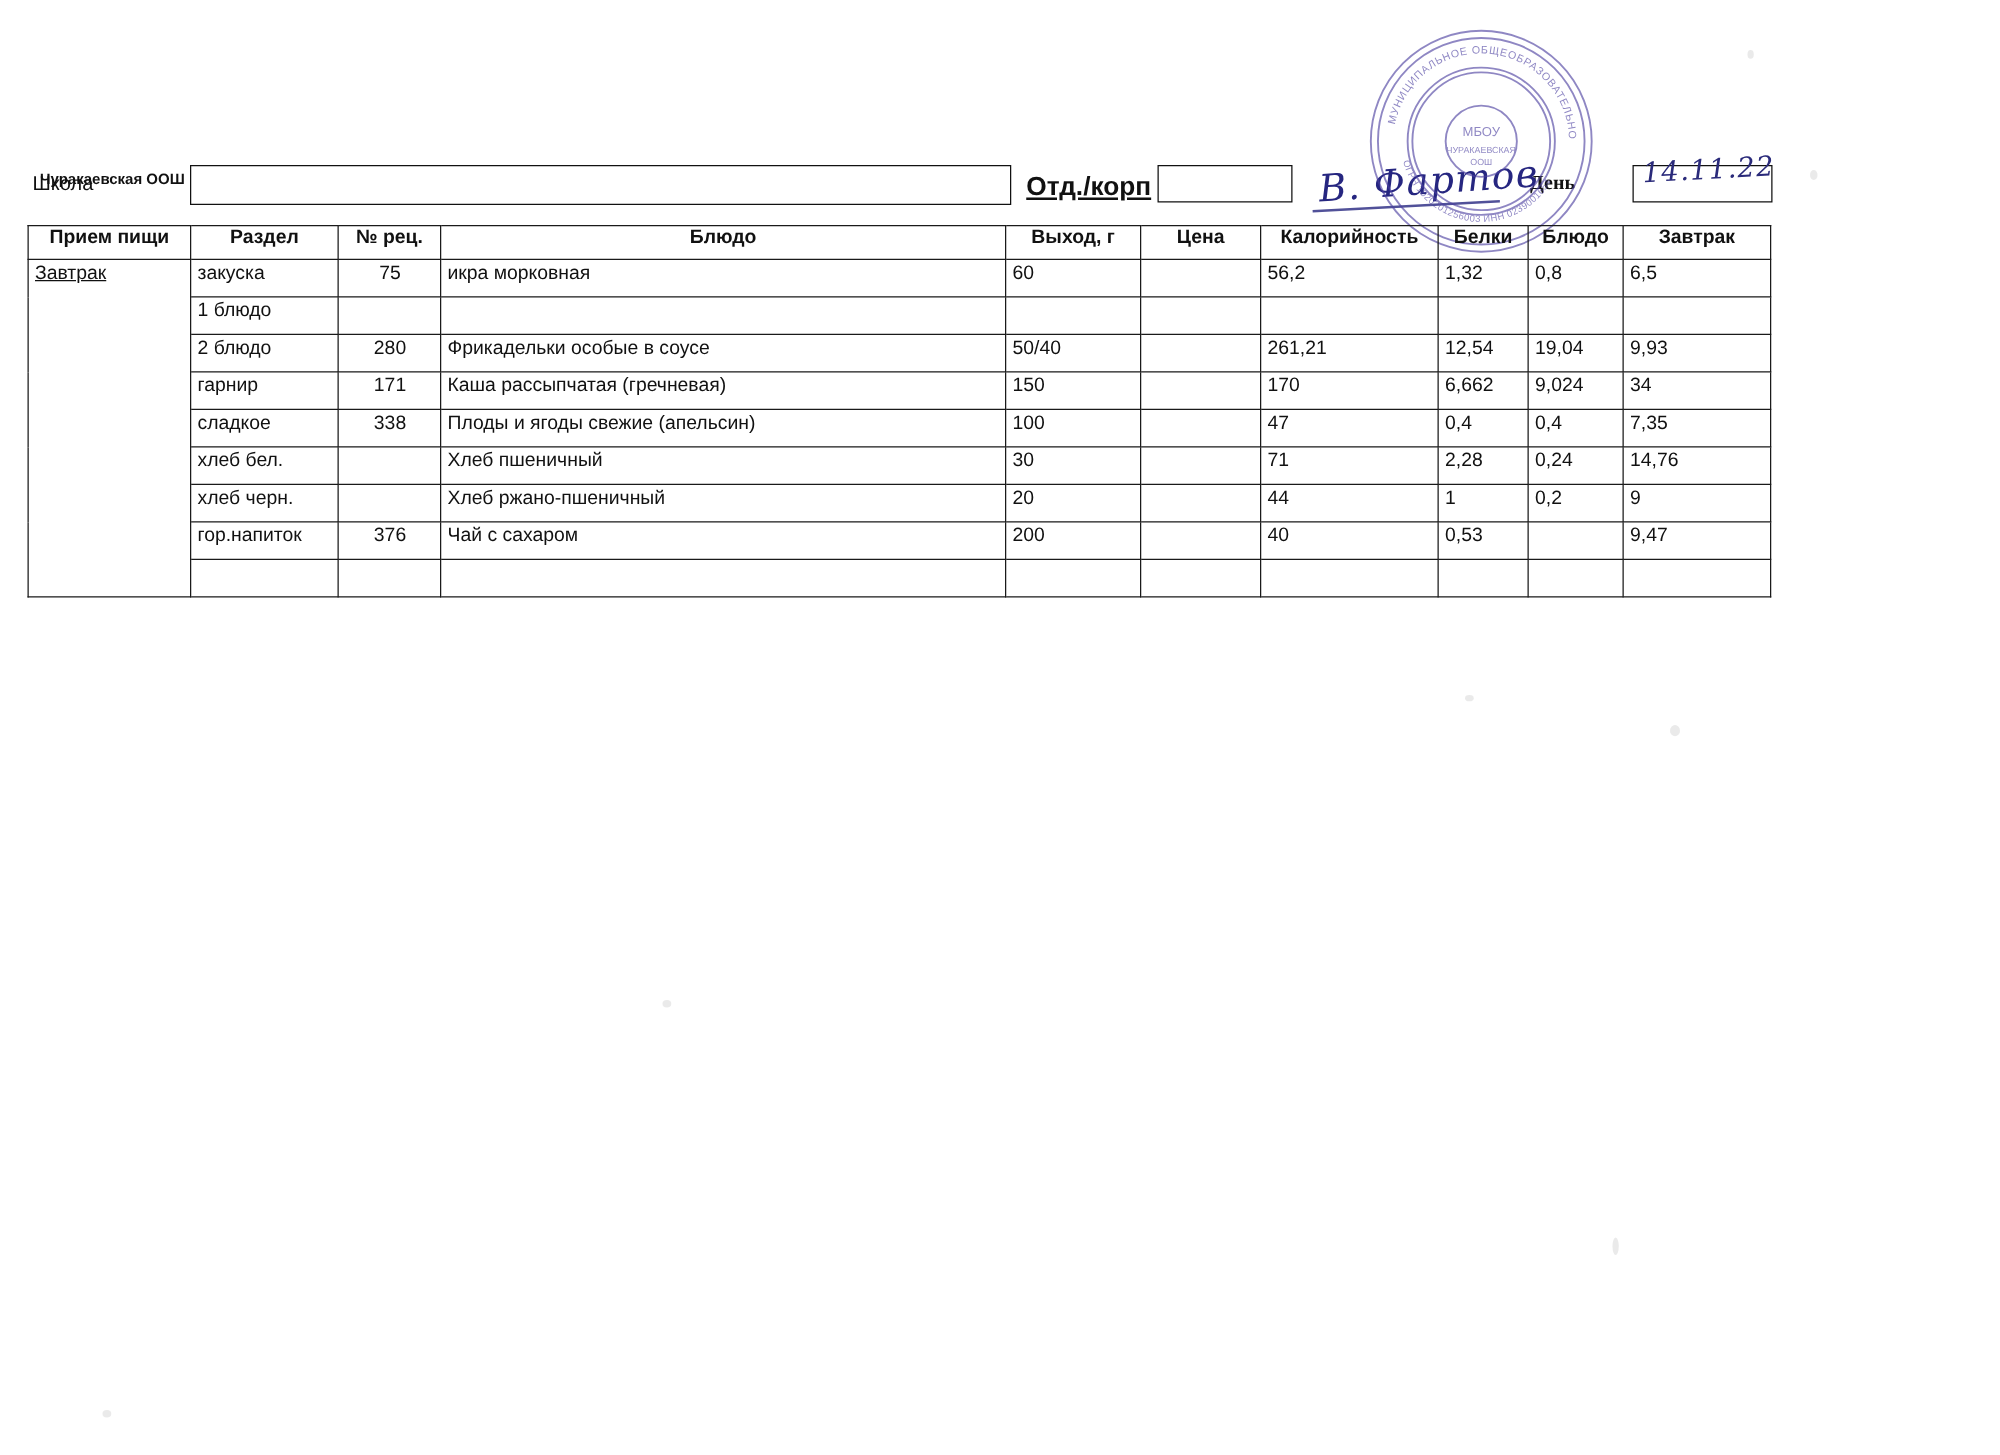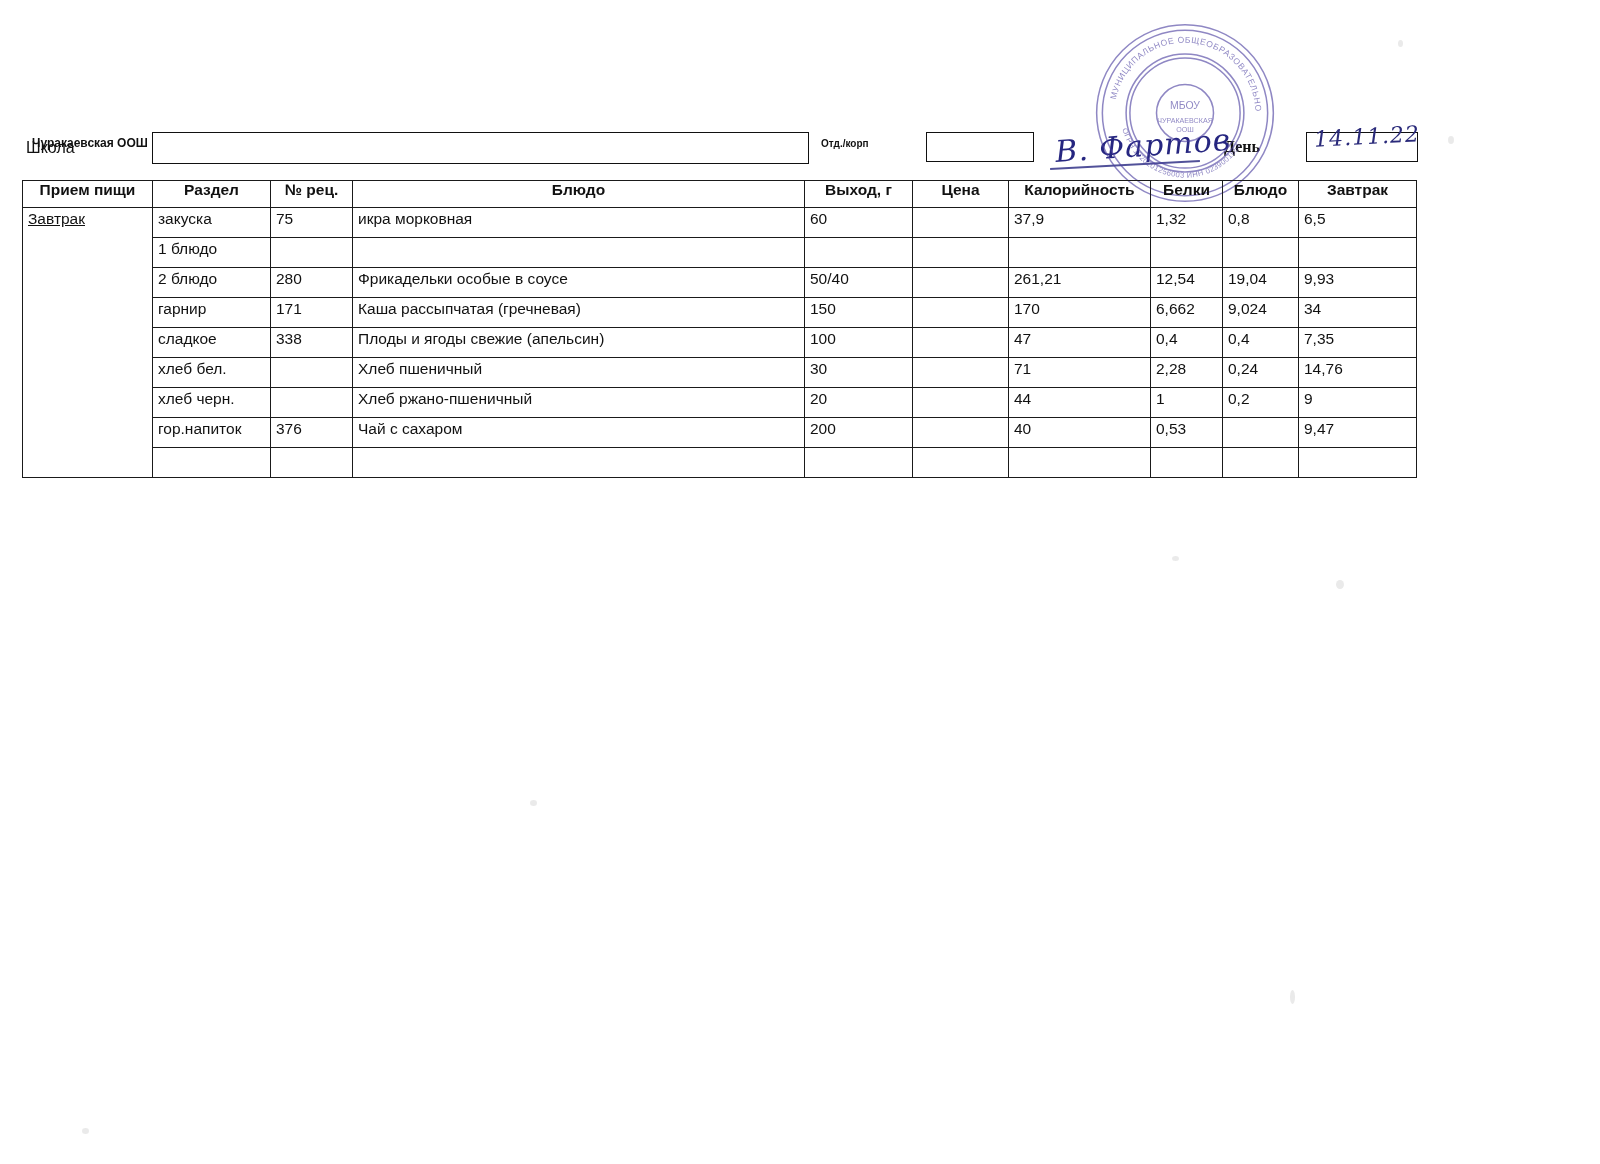--- a/index.html
+++ b/index.html
@@ -53,22 +53,23 @@
     left: 6px;
     top: 4px;
     font-size: 12px;
     font-weight: bold;
     white-space: nowrap;
   }
   .korp-label {
     position: absolute;
     left: 795px;
     top: 6px;
-    font-size: 10px;
+    font-size: 21px;
     font-weight: bold;
+    text-decoration: underline;
   }
   .korp-box {
     position: absolute;
     left: 900px;
     top: 0px;
     width: 106px;
     height: 28px;
     border: 1.5px solid #111;
     background: #fff;
   }
@@ -158,21 +159,21 @@
     font-size: 15.5px;
     margin-left: 20px;
   }
   .cell-pad {
     display: block;
     padding: 3px 5px 0 5px;
     line-height: 1.05;
     white-space: nowrap;
     overflow: hidden;
   }
-  .r-align { text-align: left; padding-right: 4px; }
+  .r-align { text-align: center; padding-right: 4px; }
   .row-h { height: 30px; }
 
   col.c-meal   { width: 130px; }
   col.c-sect   { width: 118px; }
   col.c-rec    { width: 82px; }
   col.c-dish   { width: 452px; }
   col.c-out    { width: 108px; }
   col.c-price  { width: 96px; }
   col.c-cal    { width: 142px; }
   col.c-prot   { width: 72px; }
@@ -274,21 +275,21 @@
       <td>
           <span class="cell-pad">икра морковная</span>
         </td>
       <td>
           <span class="cell-pad">60</span>
         </td>
       <td>
           <span class="cell-pad"></span>
         </td>
       <td>
-          <span class="cell-pad">37,9</span>
+          <span class="cell-pad">56,2</span>
         </td>
       <td>
           <span class="cell-pad">1,32</span>
         </td>
       <td>
           <span class="cell-pad">0,8</span>
         </td>
       <td>
           <span class="cell-pad">6,5</span>
         </td>

